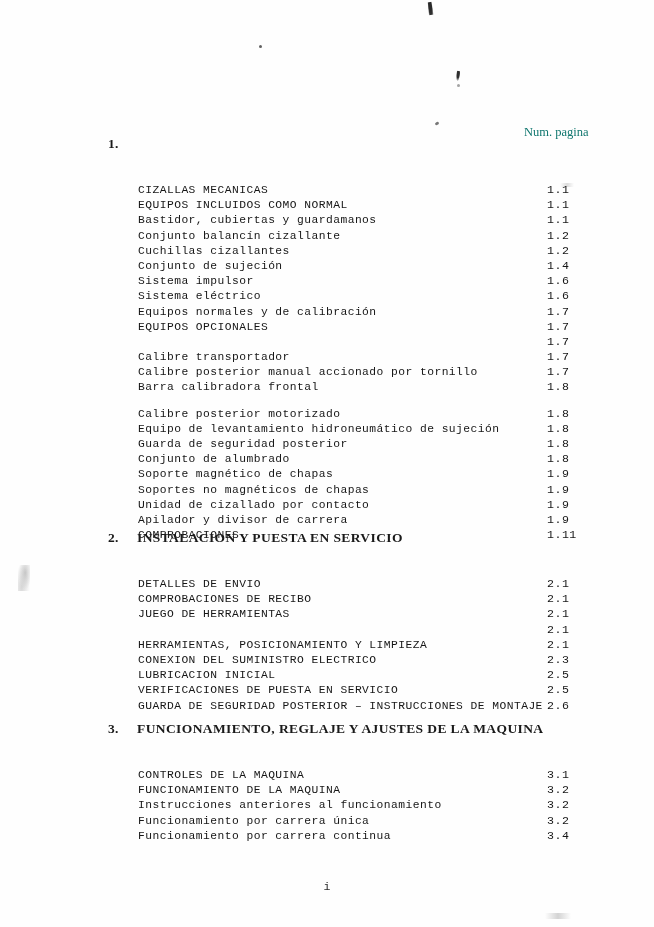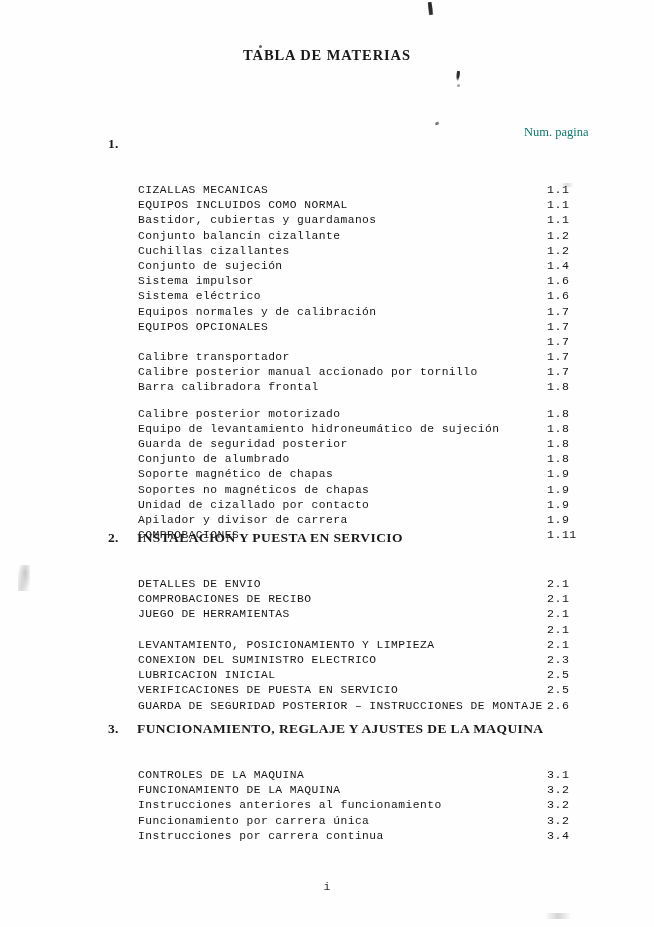--- a/index.html
+++ b/index.html
@@ -175,21 +175,20 @@
 
   <div class="smudge smudge-1"></div>
   <div class="smudge smudge-2"></div>
   <div class="smudge smudge-3"></div>
   <div class="smudge smudge-3b"></div>
   <div class="smudge smudge-4"></div>
   <div class="smudge smudge-5"></div>
   <div class="smudge smudge-6"></div>
   <div class="smudge smudge-7"></div>
 
-  <div class="doc-title">TABLA DE MATERIAS</div>
 
   <div class="col-header">Num. pagina</div>
 
   <div id="sections-root">
       <div class="section" style="top: 136px;">
         <div class="section-head">
           <span class="section-num">1.</span>
         </div>
         <div class="entries" style="margin-top: 26px;">
           <div class="entry" style="height: 15.2px;">
@@ -300,21 +299,21 @@
             <span class="entry-page">2.1</span>
           </div>
           <div class="entry" style="height: 15.2px;">
             <span class="entry-label">JUEGO DE HERRAMIENTAS</span>
             <span class="entry-page">2.1</span>
           </div>
           <div class="entry" style="height: 15.2px;">
             <span class="entry-page">2.1</span>
           </div>
           <div class="entry" style="height: 15.2px;">
-            <span class="entry-label">LEVANTAMIENTO, POSICIONAMIENTO Y LIMPIEZA</span>
+            <span class="entry-label">HERRAMIENTAS, POSICIONAMIENTO Y LIMPIEZA</span>
             <span class="entry-page">2.1</span>
           </div>
           <div class="entry" style="height: 15.2px;">
             <span class="entry-label">CONEXION DEL SUMINISTRO ELECTRICO</span>
             <span class="entry-page">2.3</span>
           </div>
           <div class="entry" style="height: 15.2px;">
             <span class="entry-label">LUBRICACION INICIAL</span>
             <span class="entry-page">2.5</span>
           </div>
@@ -344,21 +343,21 @@
           </div>
           <div class="entry" style="height: 15.2px;">
             <span class="entry-label">Instrucciones anteriores al funcionamiento</span>
             <span class="entry-page">3.2</span>
           </div>
           <div class="entry" style="height: 15.2px;">
             <span class="entry-label">Funcionamiento por carrera única</span>
             <span class="entry-page">3.2</span>
           </div>
           <div class="entry" style="height: 15.2px;">
-            <span class="entry-label">Instrucciones por carrera continua</span>
+            <span class="entry-label">Funcionamiento por carrera continua</span>
             <span class="entry-page">3.4</span>
           </div>
         </div>
       </div>
     </div>
 
   <div class="folio">i</div>
 
 </div>
 

